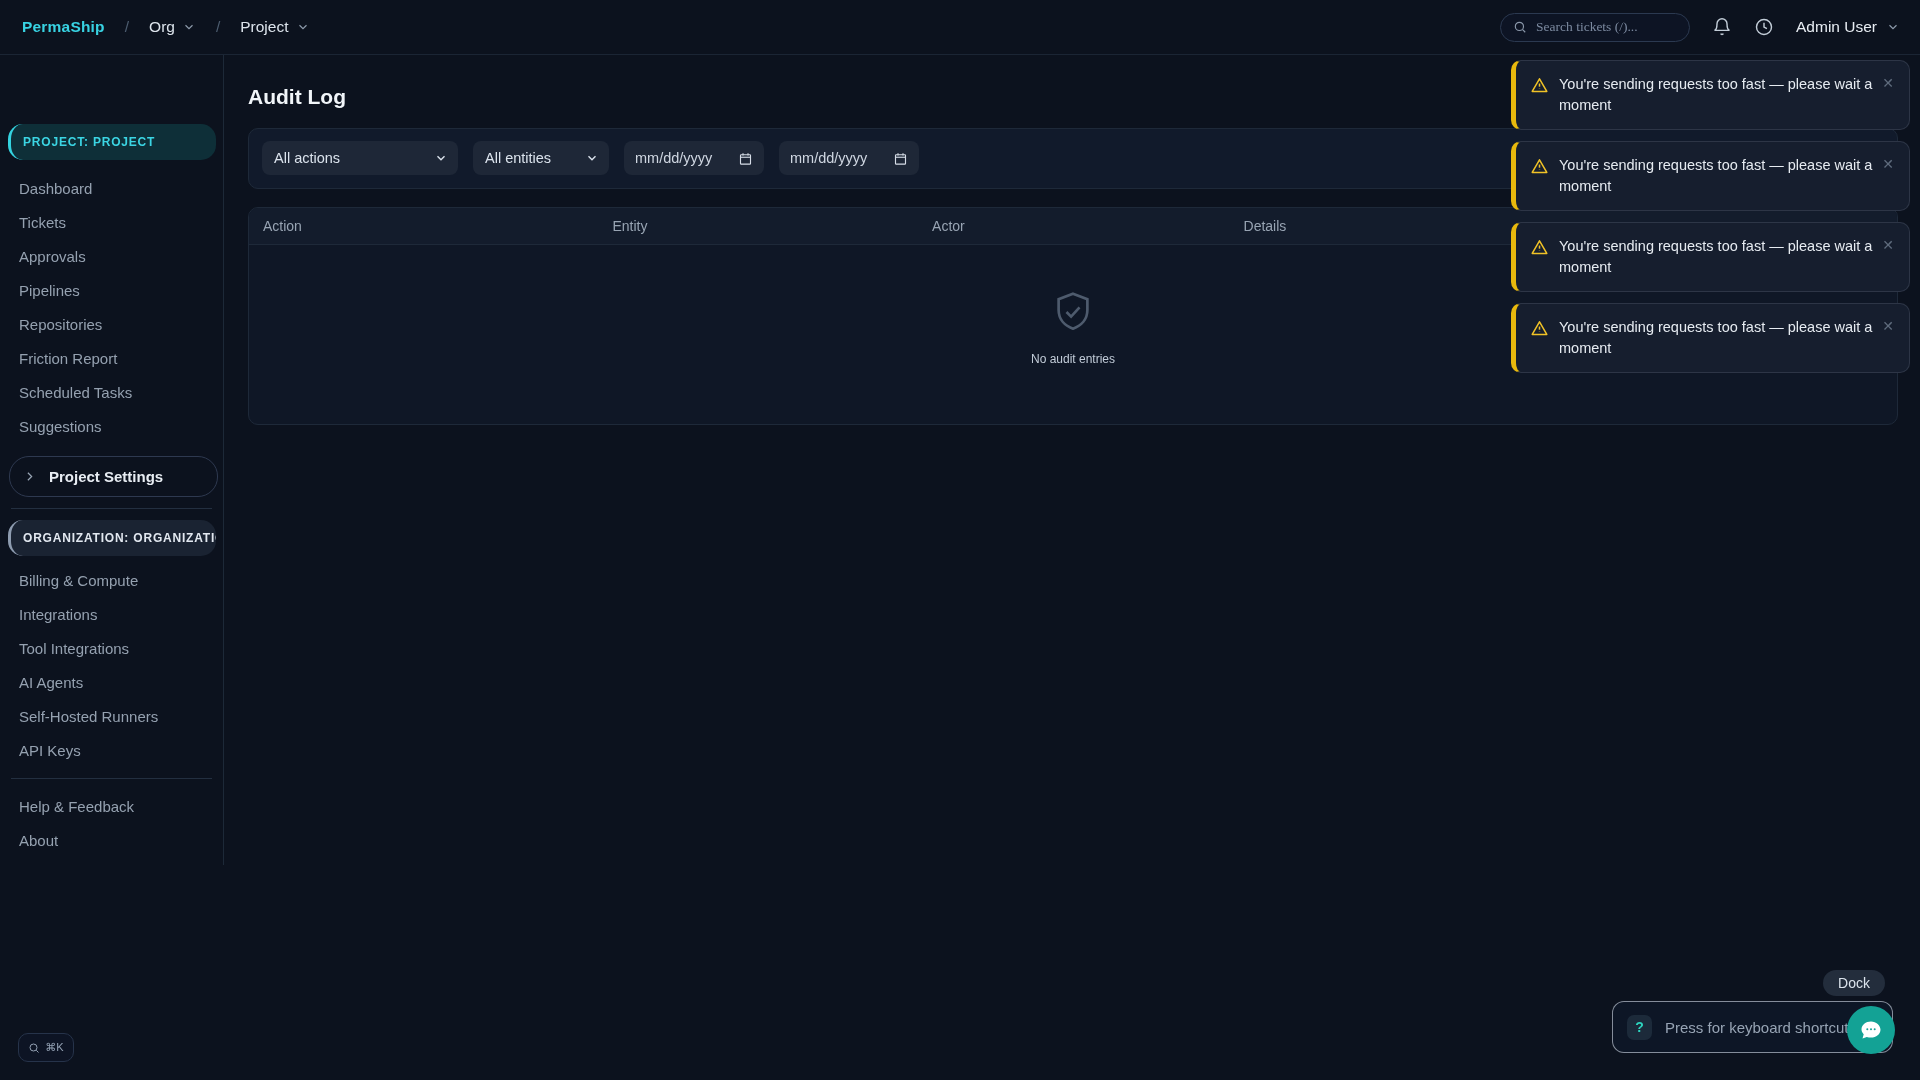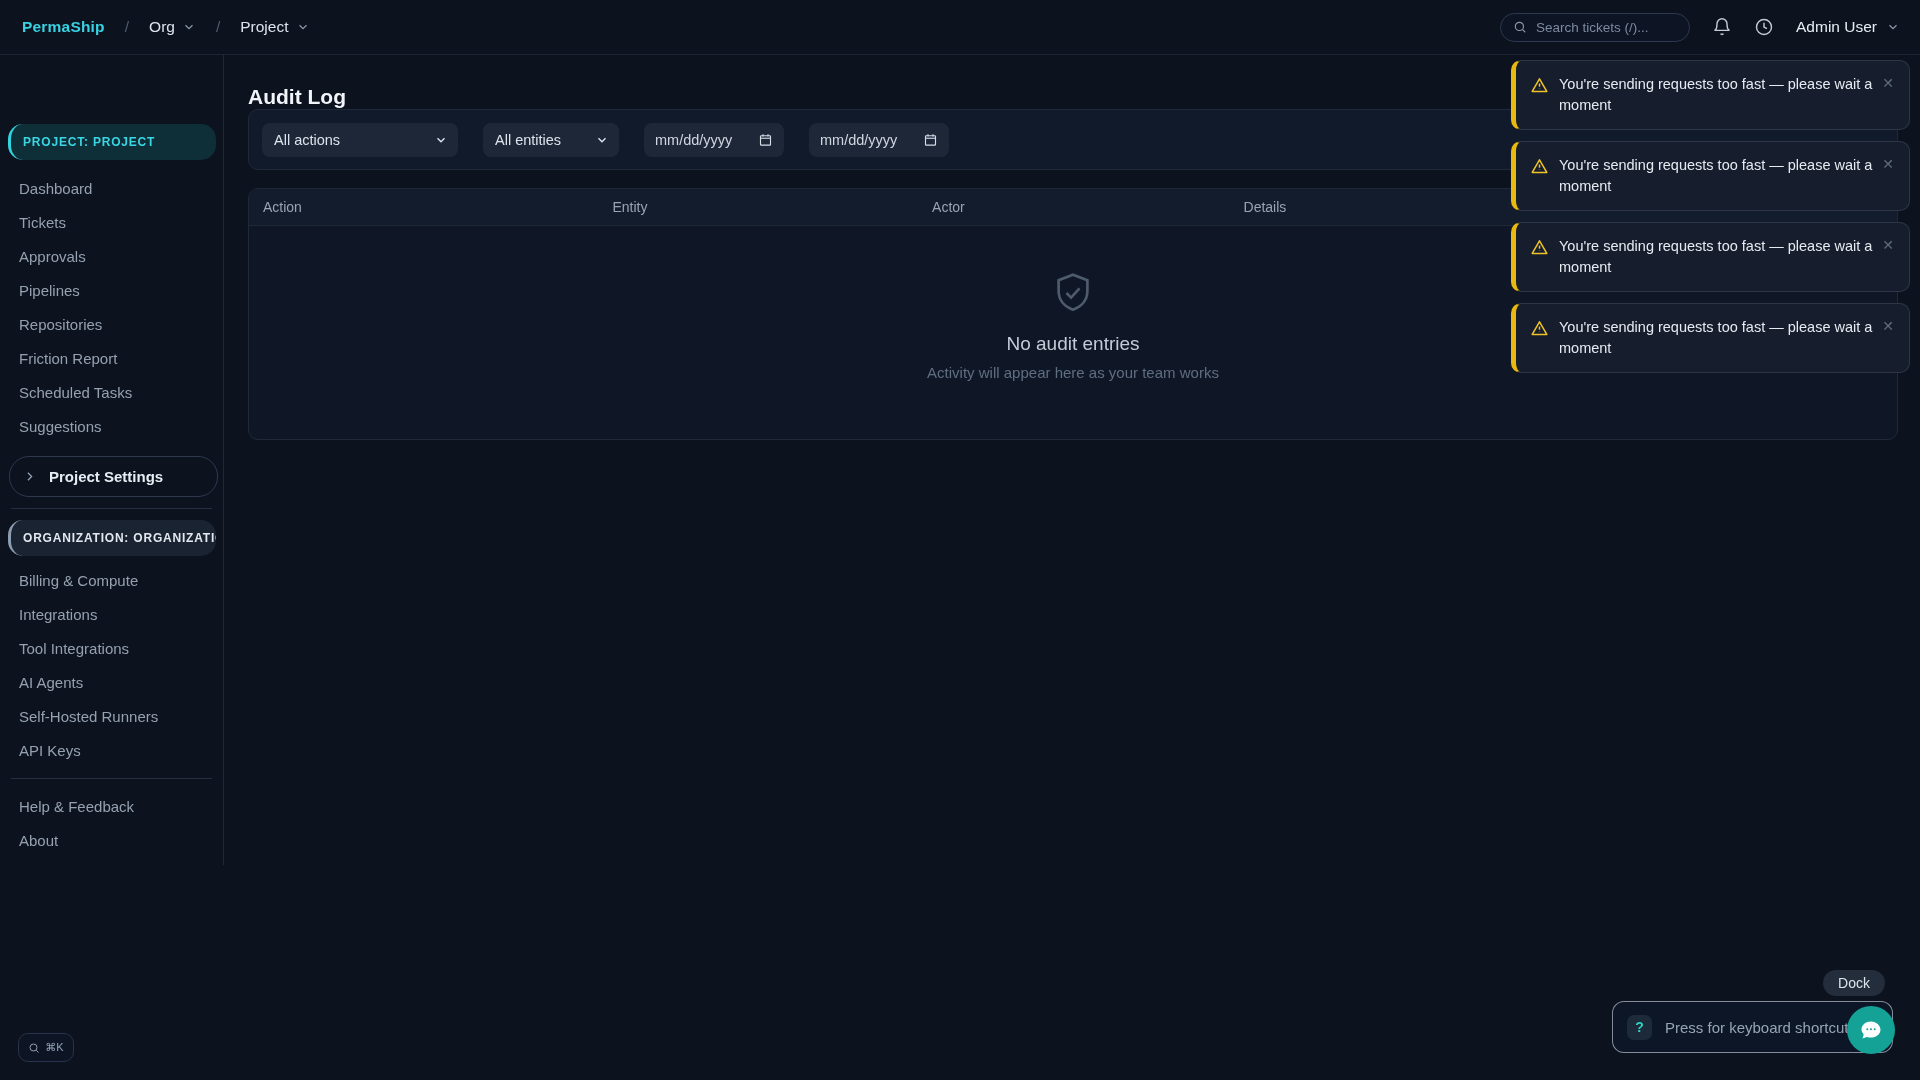--- a/index.html
+++ b/index.html
@@ -28,21 +28,21 @@
   .chev { width:14px; height:14px; stroke:#8d9aab; stroke-width:2; fill:none; }
   .top-right { display:flex; align-items:center; gap:22px; }
   .search-pill {
     display:flex; align-items:center; gap:9px;
     width:190px; height:29px; border:1px solid #2b3950; border-radius:999px;
     padding:0 12px; background:#0d1424;
   }
   .search-pill svg { width:14px; height:14px; stroke:#8b98aa; stroke-width:2; fill:none; flex:none; }
   .search-pill input {
     background:transparent; border:none; outline:none; width:100%;
-    color:#f97316; font-size:13.5px; font-family:Liberation Sans, sans-serif;
+    color:#f97316; font-size:13.5px; font-family:Liberation Serif, serif;
   }
   .search-pill input::placeholder { color:#7c8aa0; }
   .icon-btn { background:none; border:none; cursor:pointer; padding:0; }
   .icon-btn svg { width:20px; height:20px; stroke:#c3cdd8; stroke-width:1.7; fill:none; }
   .user-btn { display:flex; align-items:center; gap:9px; background:none; border:none;
     color:#e8edf3; font-size:15.5px; font-family:inherit; cursor:pointer; }
 
   
   .sidebar {
     position:absolute; top:55px; left:0; width:224px; height:810px;
@@ -83,22 +83,22 @@
     display:flex; align-items:center; justify-content:center; gap:5px;
     cursor:pointer;
   }
   .cmdk svg { width:12px; height:12px; stroke:#93a1b3; stroke-width:2; fill:none; }
   .cmdk span { font-size:11px; color:#93a1b3; }
 
   
   .main { position:absolute; top:55px; left:224px; right:0; padding:30px 22px 0 24px; }
   .page-title { font-size:21px; font-weight:bold; color:#f1f5f9; }
   .filter-card {
-    background:#111a2b; border:1px solid #1e2939; border-radius:10px;
-    padding:13px; display:flex; align-items:center; gap:25px; height:61px;
+    margin-top:19px; background:#111a2b; border:1px solid #1e2939; border-radius:10px;
+    padding:13px; display:flex; align-items:flex-end; gap:15px; height:61px;
   }
   .select-wrap { position:relative; }
   .select-wrap select {
     appearance:none; -webkit-appearance:none;
     background:#1e2737; border:none; border-radius:8px; height:34px;
     color:#dbe3ed; font-size:14.5px; font-family:inherit;
     padding:0 32px 0 12px; cursor:pointer; outline:none;
   }
   .select-wrap.w1 select { width:196px; }
   .select-wrap.w2 select { width:136px; }
@@ -119,21 +119,21 @@
     overflow:hidden;
   }
   .table-head {
     display:grid; grid-template-columns:21.2% 19.4% 18.9% 40.5%;
     background:#131c2c; border-bottom:1px solid #1e2939;
     height:37px; align-items:center;
   }
   .table-head div { font-size:14px; color:#98a4b3; padding:0 14px; }
   .empty-state { padding:42px 0 58px 0; text-align:center; }
   .empty-state .shield { margin:0 auto; width:46px; height:50px; stroke:#4e5b6d; stroke-width:1.4; fill:none; }
-  .empty-title { margin-top:15px; font-size:19px; color:#c2ccd8; }
+  .empty-title { margin-top:15px; font-size:12px; color:#c2ccd8; }
   .empty-sub { margin-top:9px; font-size:15px; color:#5f6d80; }
 
   
   .toasts {
     position:absolute; top:60px; right:10px; width:399px;
     display:flex; flex-direction:column; gap:11px; z-index:60;
   }
   .toast {
     background:#161e2e;
     border:1px solid rgba(148,163,184,.18);
@@ -314,21 +314,20 @@
       <div>Entity</div>
       <div>Actor</div>
       <div>Details</div>
     </div>
     <div class="empty-state">
       <svg class="shield" viewBox="0 0 24 24">
         <path d="M12 2.5l7.5 2.8v5.7c0 4.8-3.2 8.2-7.5 9.7-4.3-1.5-7.5-4.9-7.5-9.7V5.3z"></path>
         <polyline points="8.6 12 11 14.4 15.4 9.6"></polyline>
       </svg>
       <div class="empty-title">No audit entries</div>
-      <div class="empty-sub">Activity will appear here as your team works</div>
     </div>
   </section>
 </main>
 
 <div class="toasts">
   <div class="toast">
     <svg class="warn" viewBox="0 0 24 24" stroke-linejoin="round">
         <path d="M12 3.5 2.8 19.5h18.4Z"></path>
         <line x1="12" y1="9.5" x2="12" y2="13.5"></line>
         <line x1="12" y1="16" x2="12" y2="16.4"></line>

